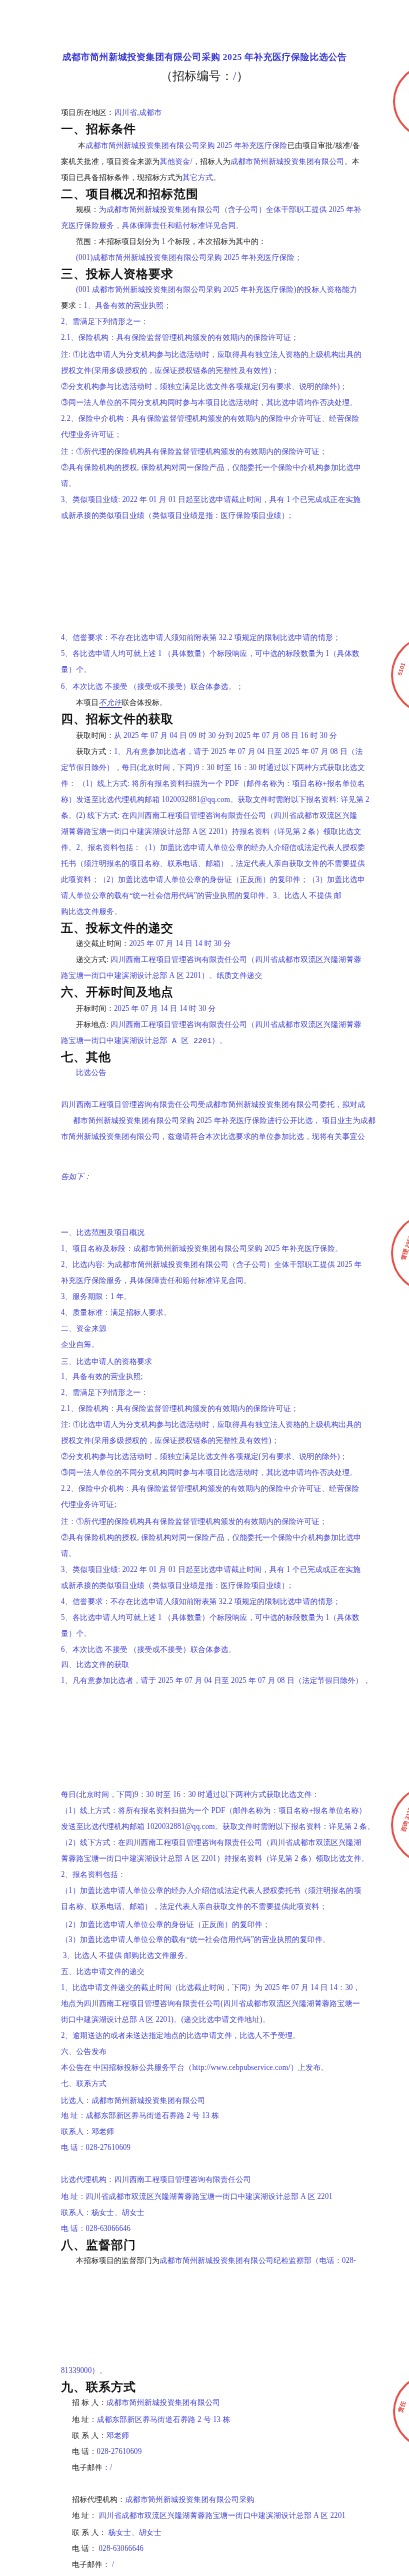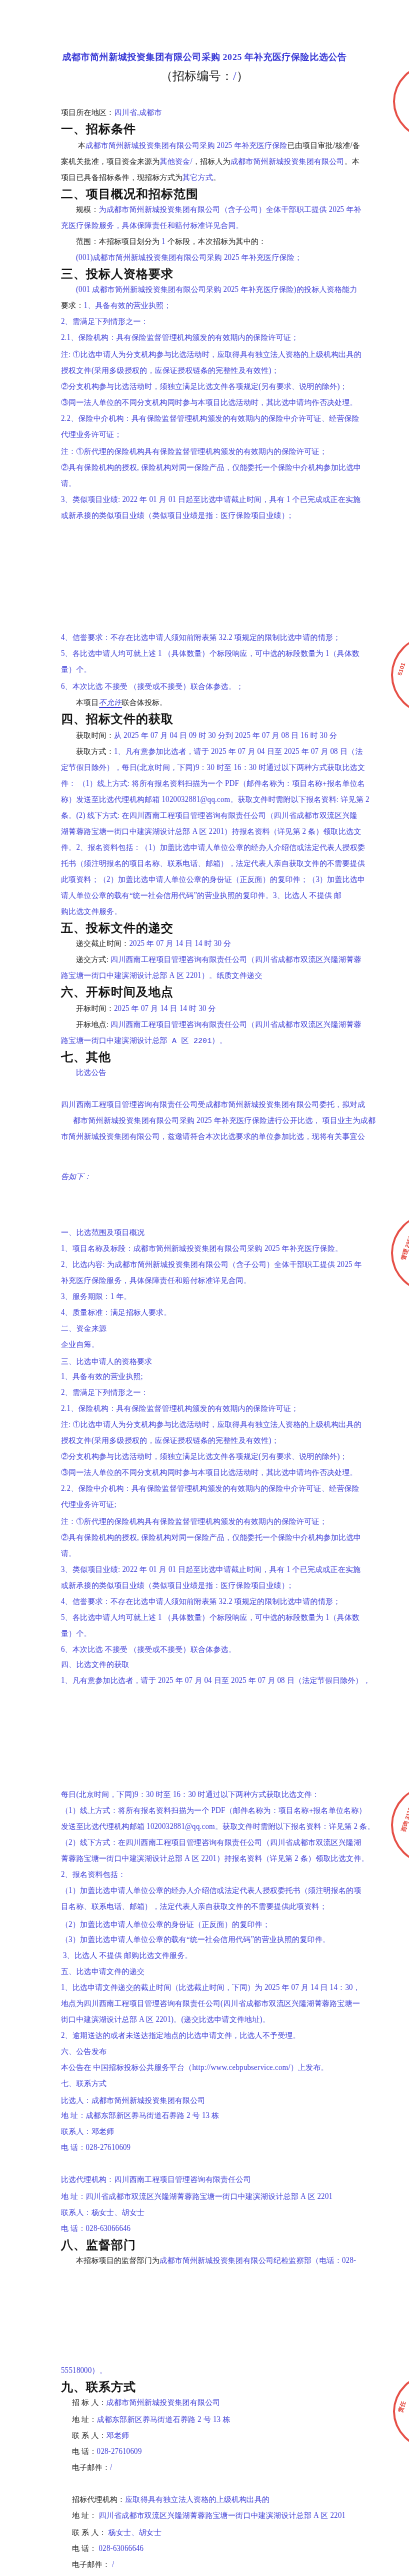--- a/index.html
+++ b/index.html
@@ -160,28 +160,28 @@
       <div class="line" style="top: 2096px; left: 61px;"><span class="b">比选人：成都市简州新城投资集团有限公司</span></div>
       <div class="line" style="top: 2111px; left: 61px;"><span class="b">地    址：成都东部新区养马街道石养路 2 号 13 栋</span></div>
       <div class="line" style="top: 2127px; left: 61px;"><span class="b">联系人：邓老师</span></div>
       <div class="line" style="top: 2143px; left: 61px;"><span class="b">电      话：028-27610609</span></div>
       <div class="line" style="top: 2175px; left: 61px;"><span class="b">比选代理机构：四川西南工程项目管理咨询有限责任公司</span></div>
       <div class="line" style="top: 2192px; left: 61px;"><span class="b">地    址：四川省成都市双流区兴隆湖菁蓉路宝塘一街口中建滨湖设计总部 A 区 2201</span></div>
       <div class="line" style="top: 2208px; left: 61px;"><span class="b">联系人：杨女士、胡女士</span></div>
       <div class="line" style="top: 2224px; left: 61px;"><span class="b">电   话：028-63066646</span></div>
       <div class="line h" style="top: 2240px; left: 61px;"><span class="k">八、监督部门</span></div>
       <div class="line" style="top: 2256px; left: 76px;"><span class="k">本招标项目的监督部门为</span><span class="b">成都市简州新城投资集团有限公司纪检监察部（电话：028-</span></div>
-      <div class="line" style="top: 2366px; left: 61px;"><span class="b">55518000）。</span></div>
+      <div class="line" style="top: 2366px; left: 61px;"><span class="b">81339000）。</span></div>
       <div class="line h" style="top: 2382px; left: 61px;"><span class="k">九、联系方式</span></div>
       <div class="line" style="top: 2398px; left: 72px;"><span class="k">招 标 人：</span><span class="b">成都市简州新城投资集团有限公司</span></div>
       <div class="line" style="top: 2415px; left: 72px;"><span class="k">地      址：</span><span class="b">成都东部新区养马街道石养路 2 号 13 栋</span></div>
       <div class="line" style="top: 2431px; left: 72px;"><span class="k">联 系 人：</span><span class="b">邓老师</span></div>
       <div class="line" style="top: 2447px; left: 72px;"><span class="k">电      话：</span><span class="b">028-27610609</span></div>
       <div class="line" style="top: 2463px; left: 72px;"><span class="k">电子邮件：</span><span class="b">/</span></div>
-      <div class="line" style="top: 2495px; left: 72px;"><span class="k">招标代理机构：</span><span class="b">应取得具有独立法人资格的上级机构出具的</span></div>
+      <div class="line" style="top: 2495px; left: 72px;"><span class="k">招标代理机构：</span><span class="b">成都市简州新城投资集团有限公司采购</span></div>
       <div class="line" style="top: 2511px; left: 72px;"><span class="k">地      址： </span><span class="b">四川省成都市双流区兴隆湖菁蓉路宝塘一街口中建滨湖设计总部 A 区 2201</span></div>
       <div class="line" style="top: 2528px; left: 72px;"><span class="k">联 系 人： </span><span class="b">杨女士、胡女士</span></div>
       <div class="line" style="top: 2544px; left: 72px;"><span class="k">电      话： </span><span class="b">028-63066646</span></div>
       <div class="line" style="top: 2560px; left: 72px;"><span class="k">电子邮件： </span><span class="b">/</span></div>
     </div>
 
   <div id="edge-stamps">
       <div class="edge-stamp" style="top: 64px; left: 393px; width: 77px; height: 75px;"></div>
       <div class="edge-stamp" style="top: 635px; left: 391px; width: 82px; height: 80px;">
         <span class="frag">5101</span>

